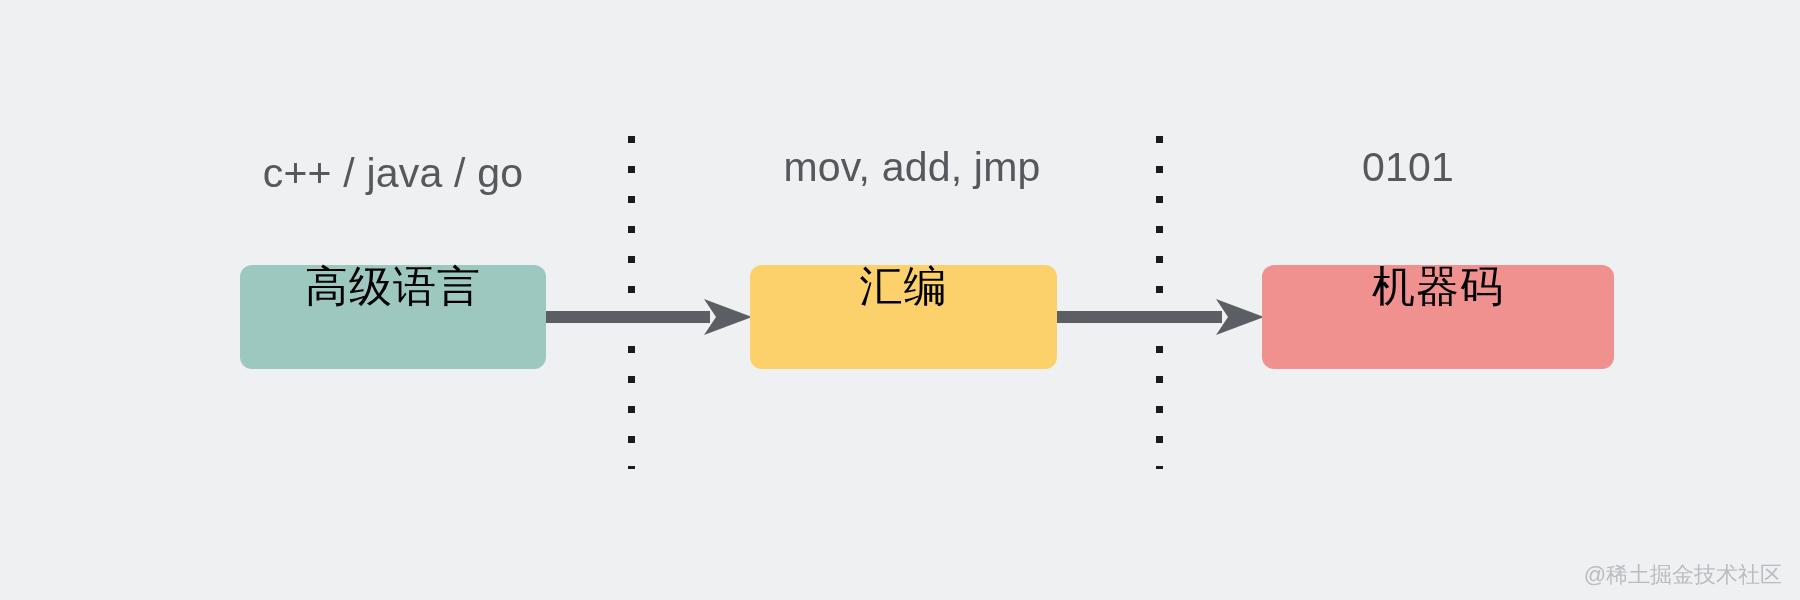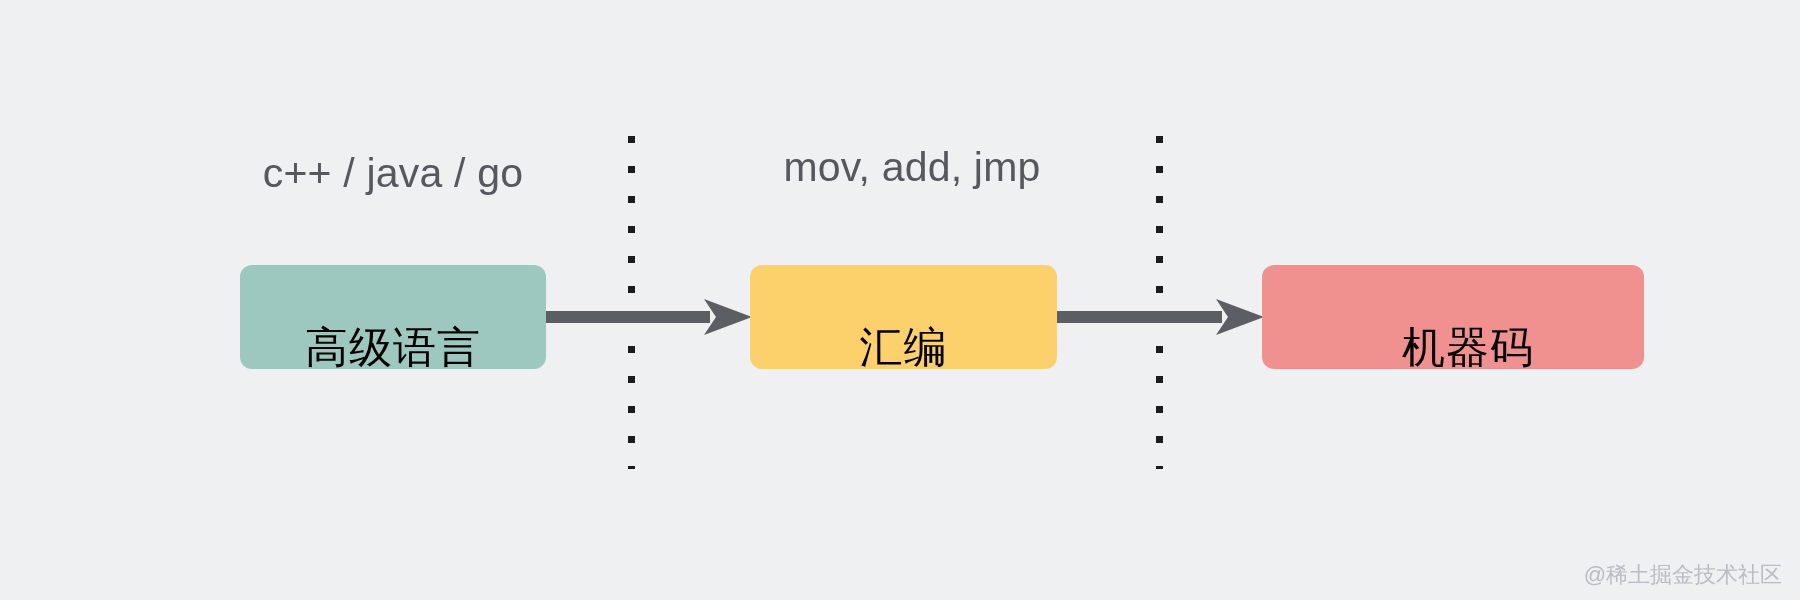--- a/index.html
+++ b/index.html
@@ -48,21 +48,21 @@
     white-space: nowrap;
     letter-spacing: 0.2px;
     z-index: 3;
   }
 
   .node-box {
     position: absolute;
     height: 104px;
     border-radius: 12px;
     display: flex;
-    align-items: flex-end;
+    align-items: flex-start;
     justify-content: center;
     z-index: 3;
   }
   .node-box .node-text {
     color: #000000;
     font-size: 43px;
     line-height: 1;
     letter-spacing: 1px;
     white-space: nowrap;
   }
@@ -114,20 +114,21 @@
     <span class="node-text">汇编</span>
   </div>
 
   <div class="arrow" style="left:1057px; top:297px; width:207px;">
     <svg width="207" height="40" viewBox="0 0 207 40" xmlns="http://www.w3.org/2000/svg">
       <rect x="0" y="14" width="165" height="12" fill="#5b5e63"></rect>
       <path d="M 159 2 L 207 20 L 159 38 L 171 20 Z" fill="#5b5e63"></path>
     </svg>
   </div>
 
+  <div class="stage-label" style="left:1208px; top:147px; width:400px;">0101</div>
 
-  <div class="node-box" style="left:1262px; top:265px; width:352px; background:#f0918f;padding-left:30px;">
+  <div class="node-box" style="left:1262px; top:265px; width:352px; background:#f0918f;">
     <span class="node-text">机器码</span>
   </div>
 
   <div class="watermark">@稀土掘金技术社区</div>
 
 </div>
 
 </body></html>

